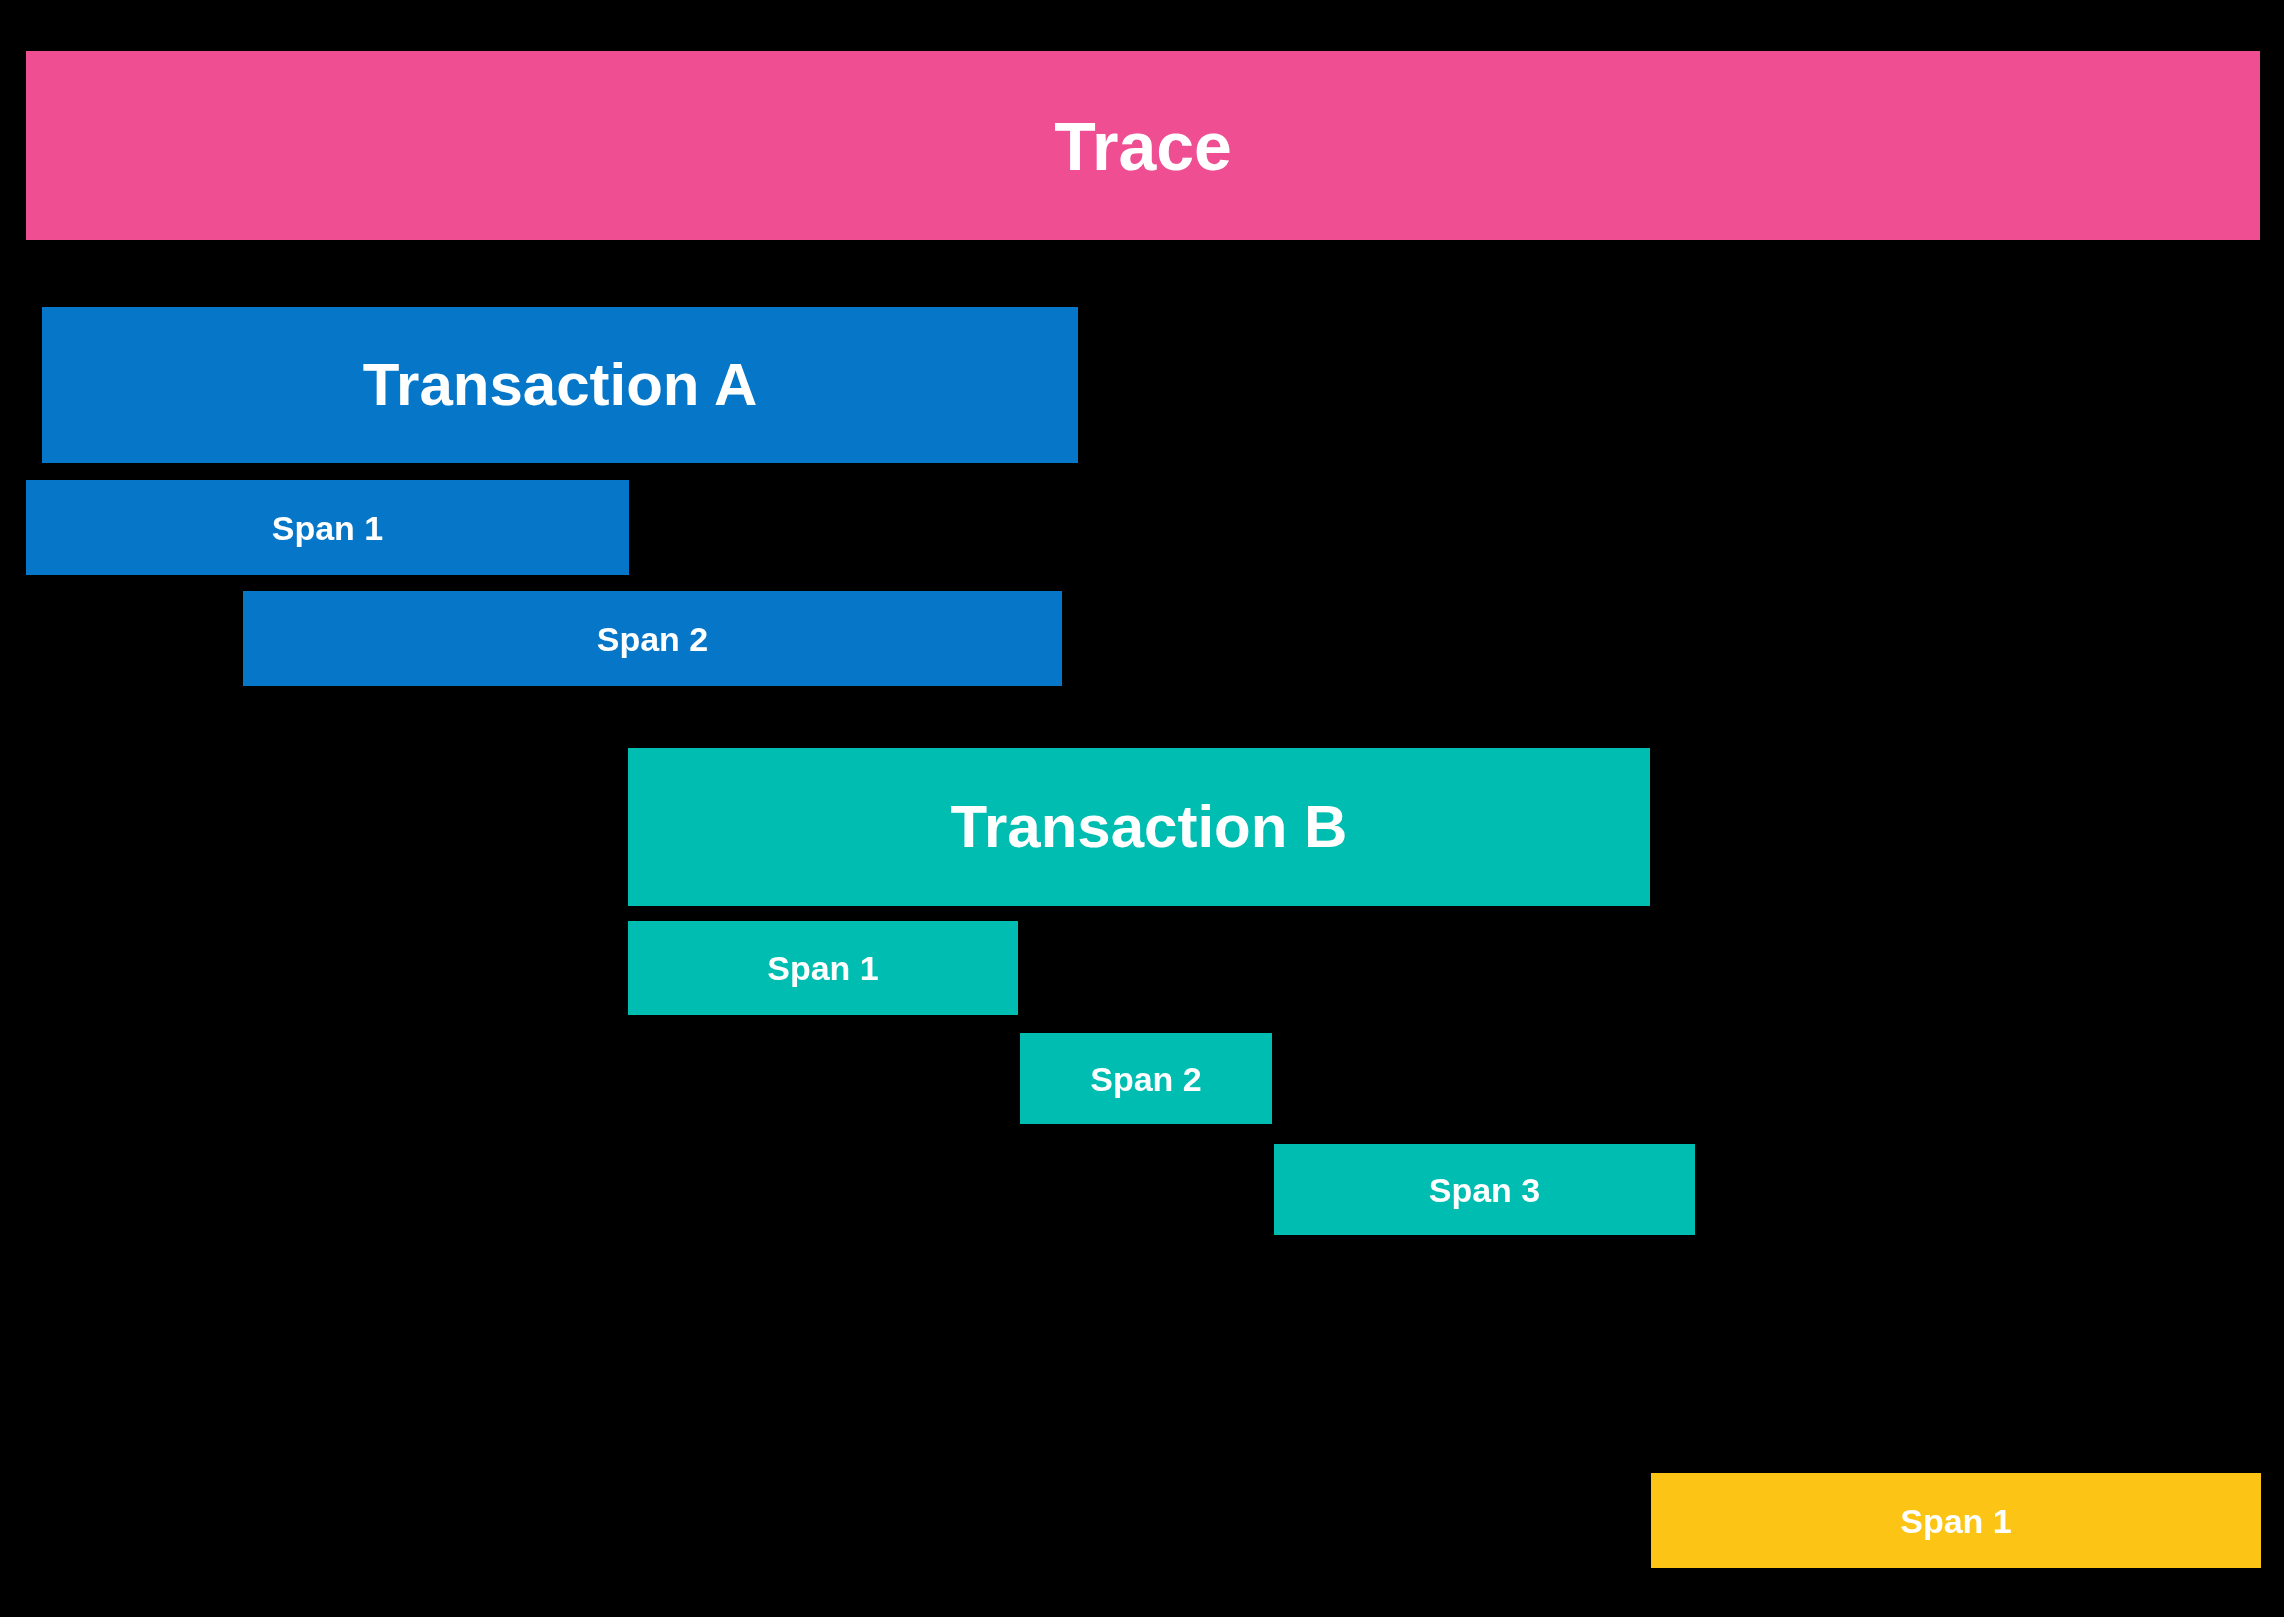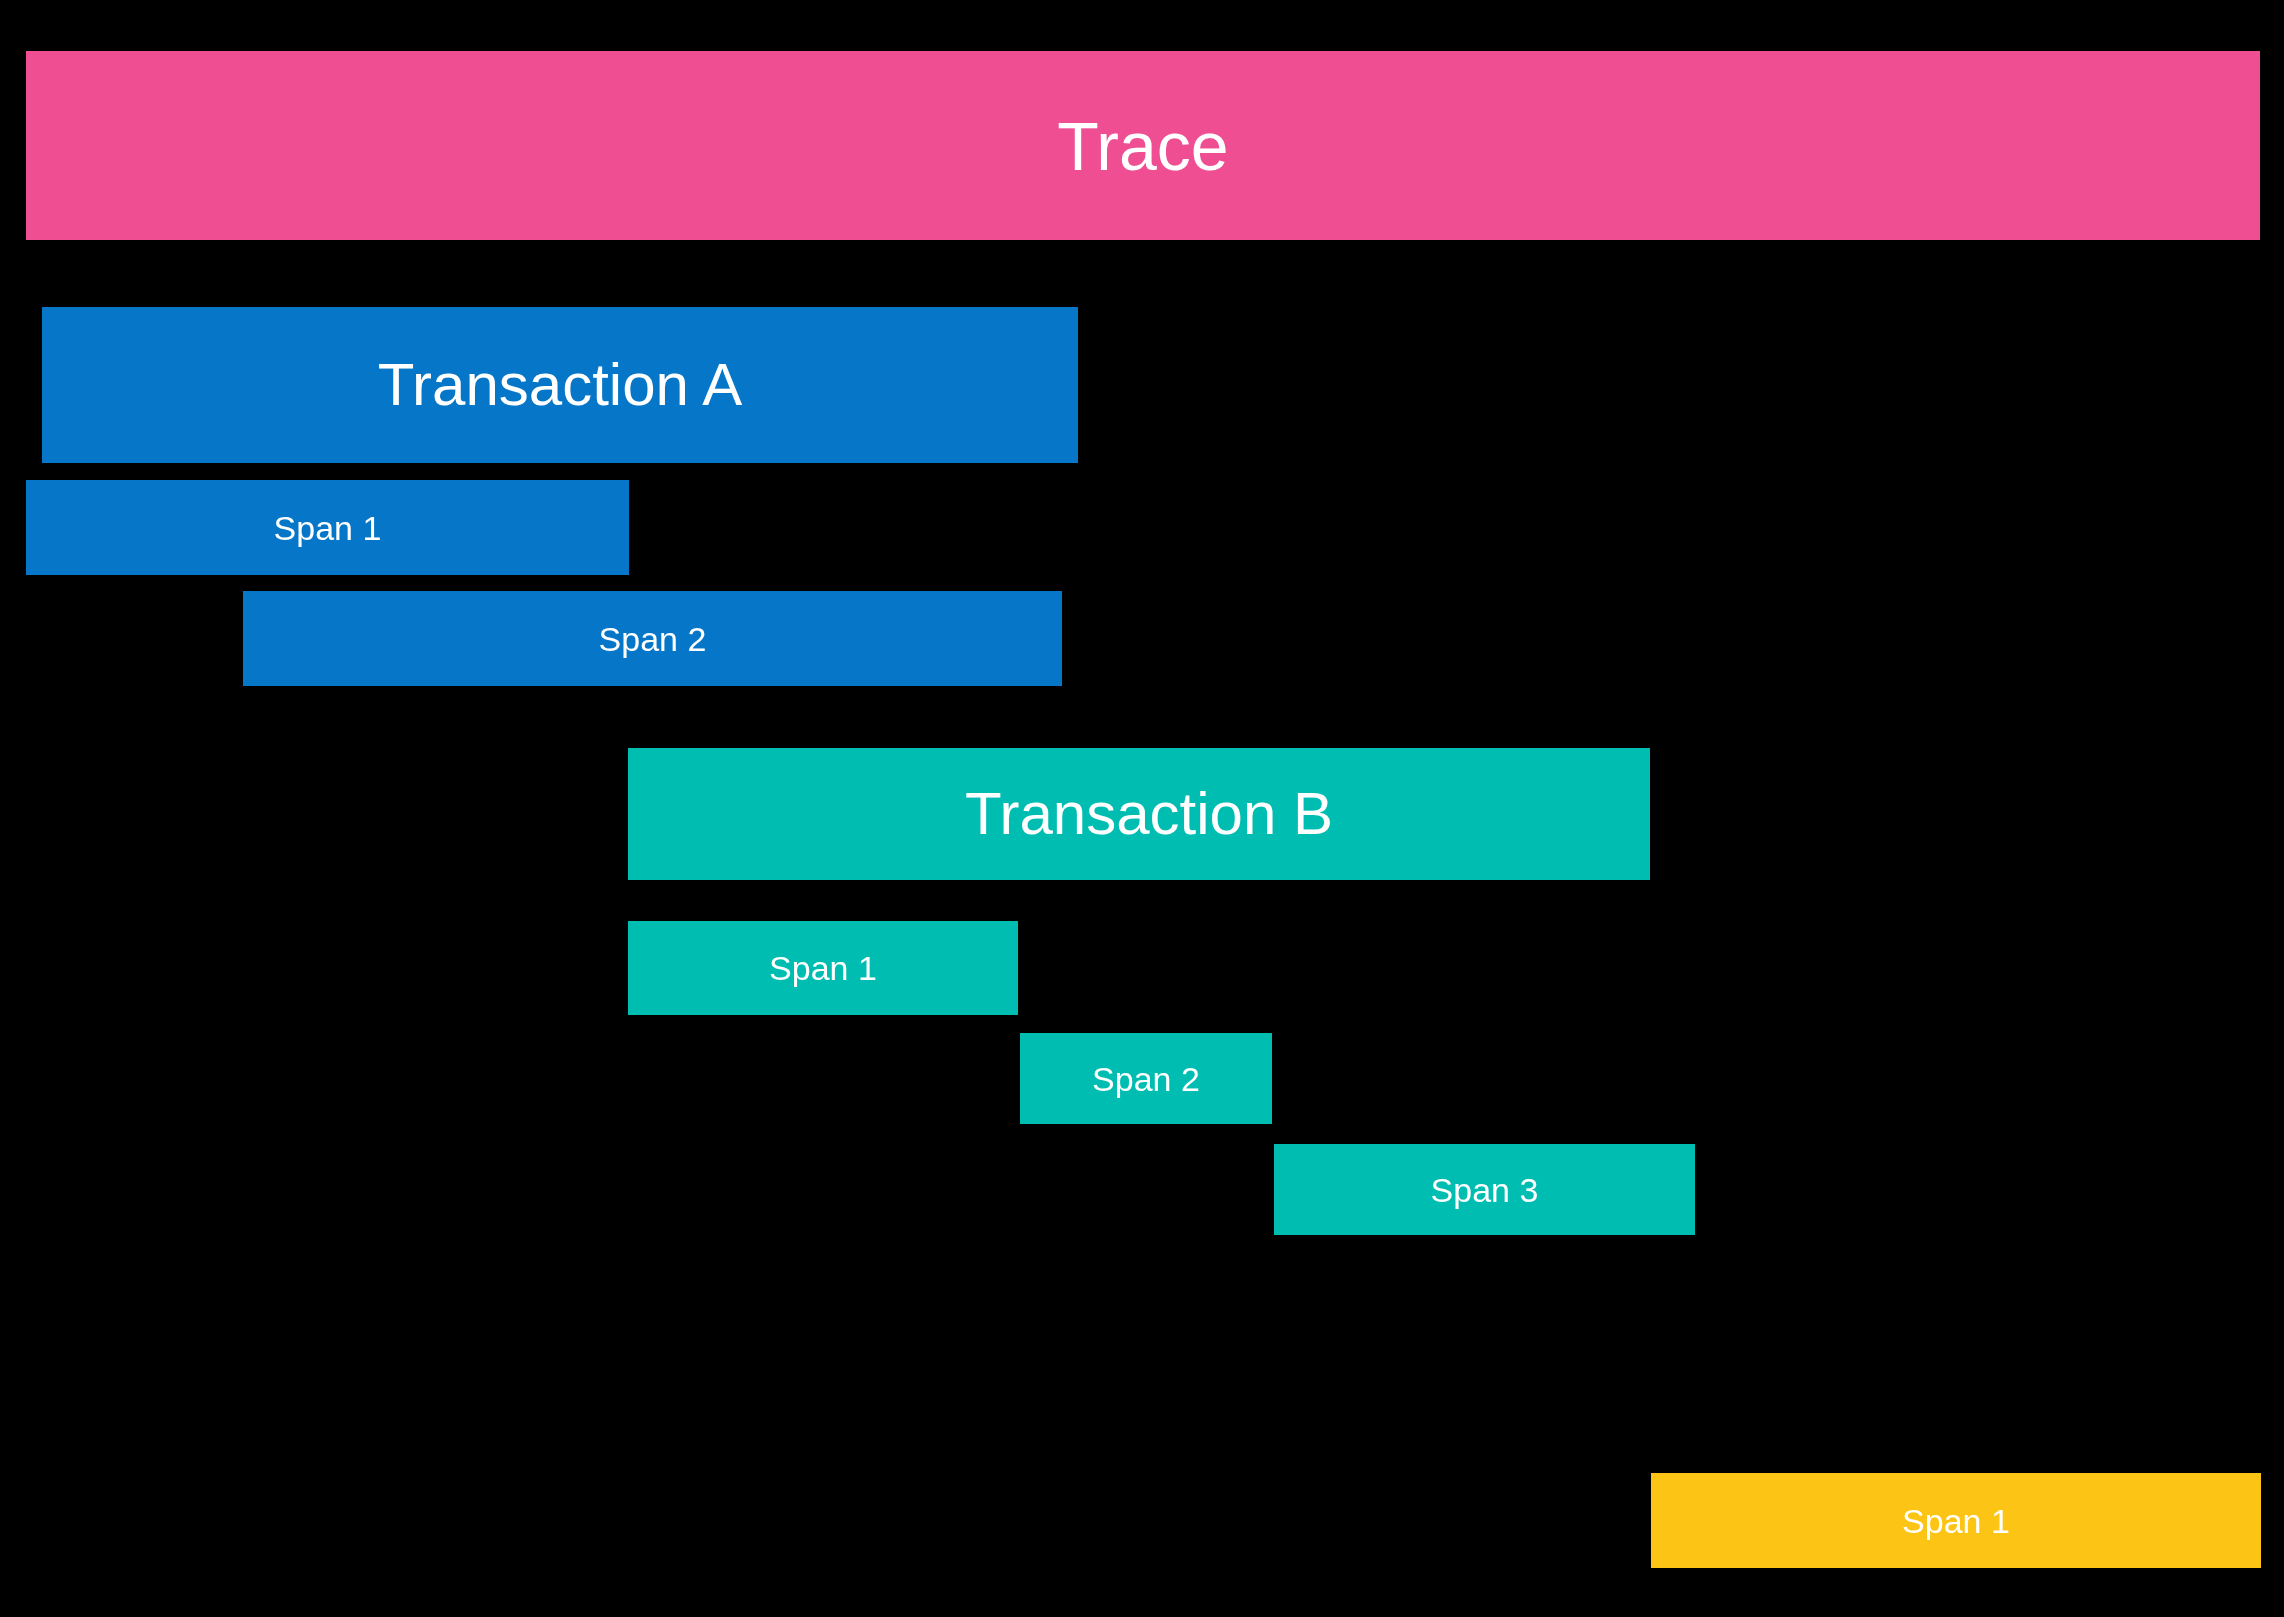--- a/index.html
+++ b/index.html
@@ -22,21 +22,21 @@
     align-items: center;
     justify-content: center;
     box-sizing: border-box;
     color: #ffffff;
     line-height: 1;
     white-space: nowrap;
     overflow: visible;
   }
   .bar-label {
     color: #ffffff;
-    font-weight: 400;
+    font-weight: 700;
     letter-spacing: 0px;
   }
   
   .t-trace   .bar-label { font-size: 68px; }
   .t-txn     .bar-label { font-size: 60px; }
   .t-span    .bar-label { font-size: 34px; }
 </style>
 </head>
 <body>
 
@@ -46,21 +46,21 @@
     </div>
     <div class="bar t-txn" style="left: 42px; top: 307px; width: 1036px; height: 156px; background: rgb(5, 118, 200);">
       <span class="bar-label">Transaction A</span>
     </div>
     <div class="bar t-span" style="left: 26px; top: 480px; width: 603px; height: 95px; background: rgb(5, 118, 200);">
       <span class="bar-label">Span 1</span>
     </div>
     <div class="bar t-span" style="left: 243px; top: 591px; width: 819px; height: 95px; background: rgb(5, 118, 200);">
       <span class="bar-label">Span 2</span>
     </div>
-    <div class="bar t-txn" style="left: 628px; top: 748px; width: 1022px; height: 132px; background: rgb(0, 189, 178); padding-left: 20px;">
+    <div class="bar t-txn" style="left: 628px; top: 748px; width: 1022px; height: 158px; background: rgb(0, 189, 178); padding-left: 20px;">
       <span class="bar-label">Transaction B</span>
     </div>
     <div class="bar t-span" style="left: 628px; top: 921px; width: 390px; height: 94px; background: rgb(0, 189, 178);">
       <span class="bar-label">Span 1</span>
     </div>
     <div class="bar t-span" style="left: 1020px; top: 1033px; width: 252px; height: 91px; background: rgb(0, 189, 178);">
       <span class="bar-label">Span 2</span>
     </div>
     <div class="bar t-span" style="left: 1274px; top: 1144px; width: 421px; height: 91px; background: rgb(0, 189, 178);">
       <span class="bar-label">Span 3</span>

